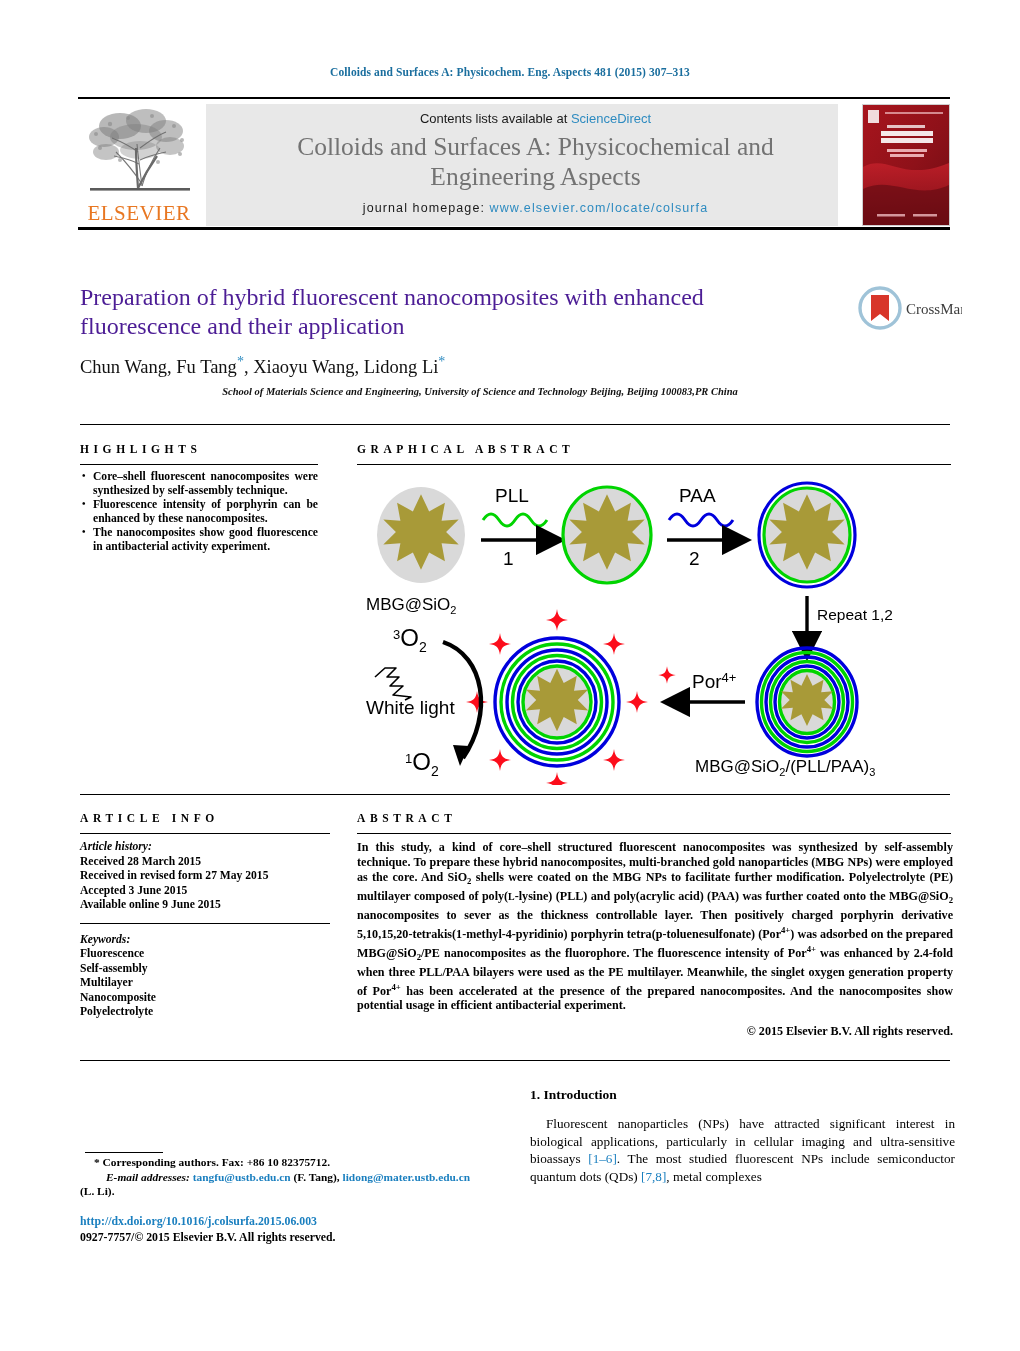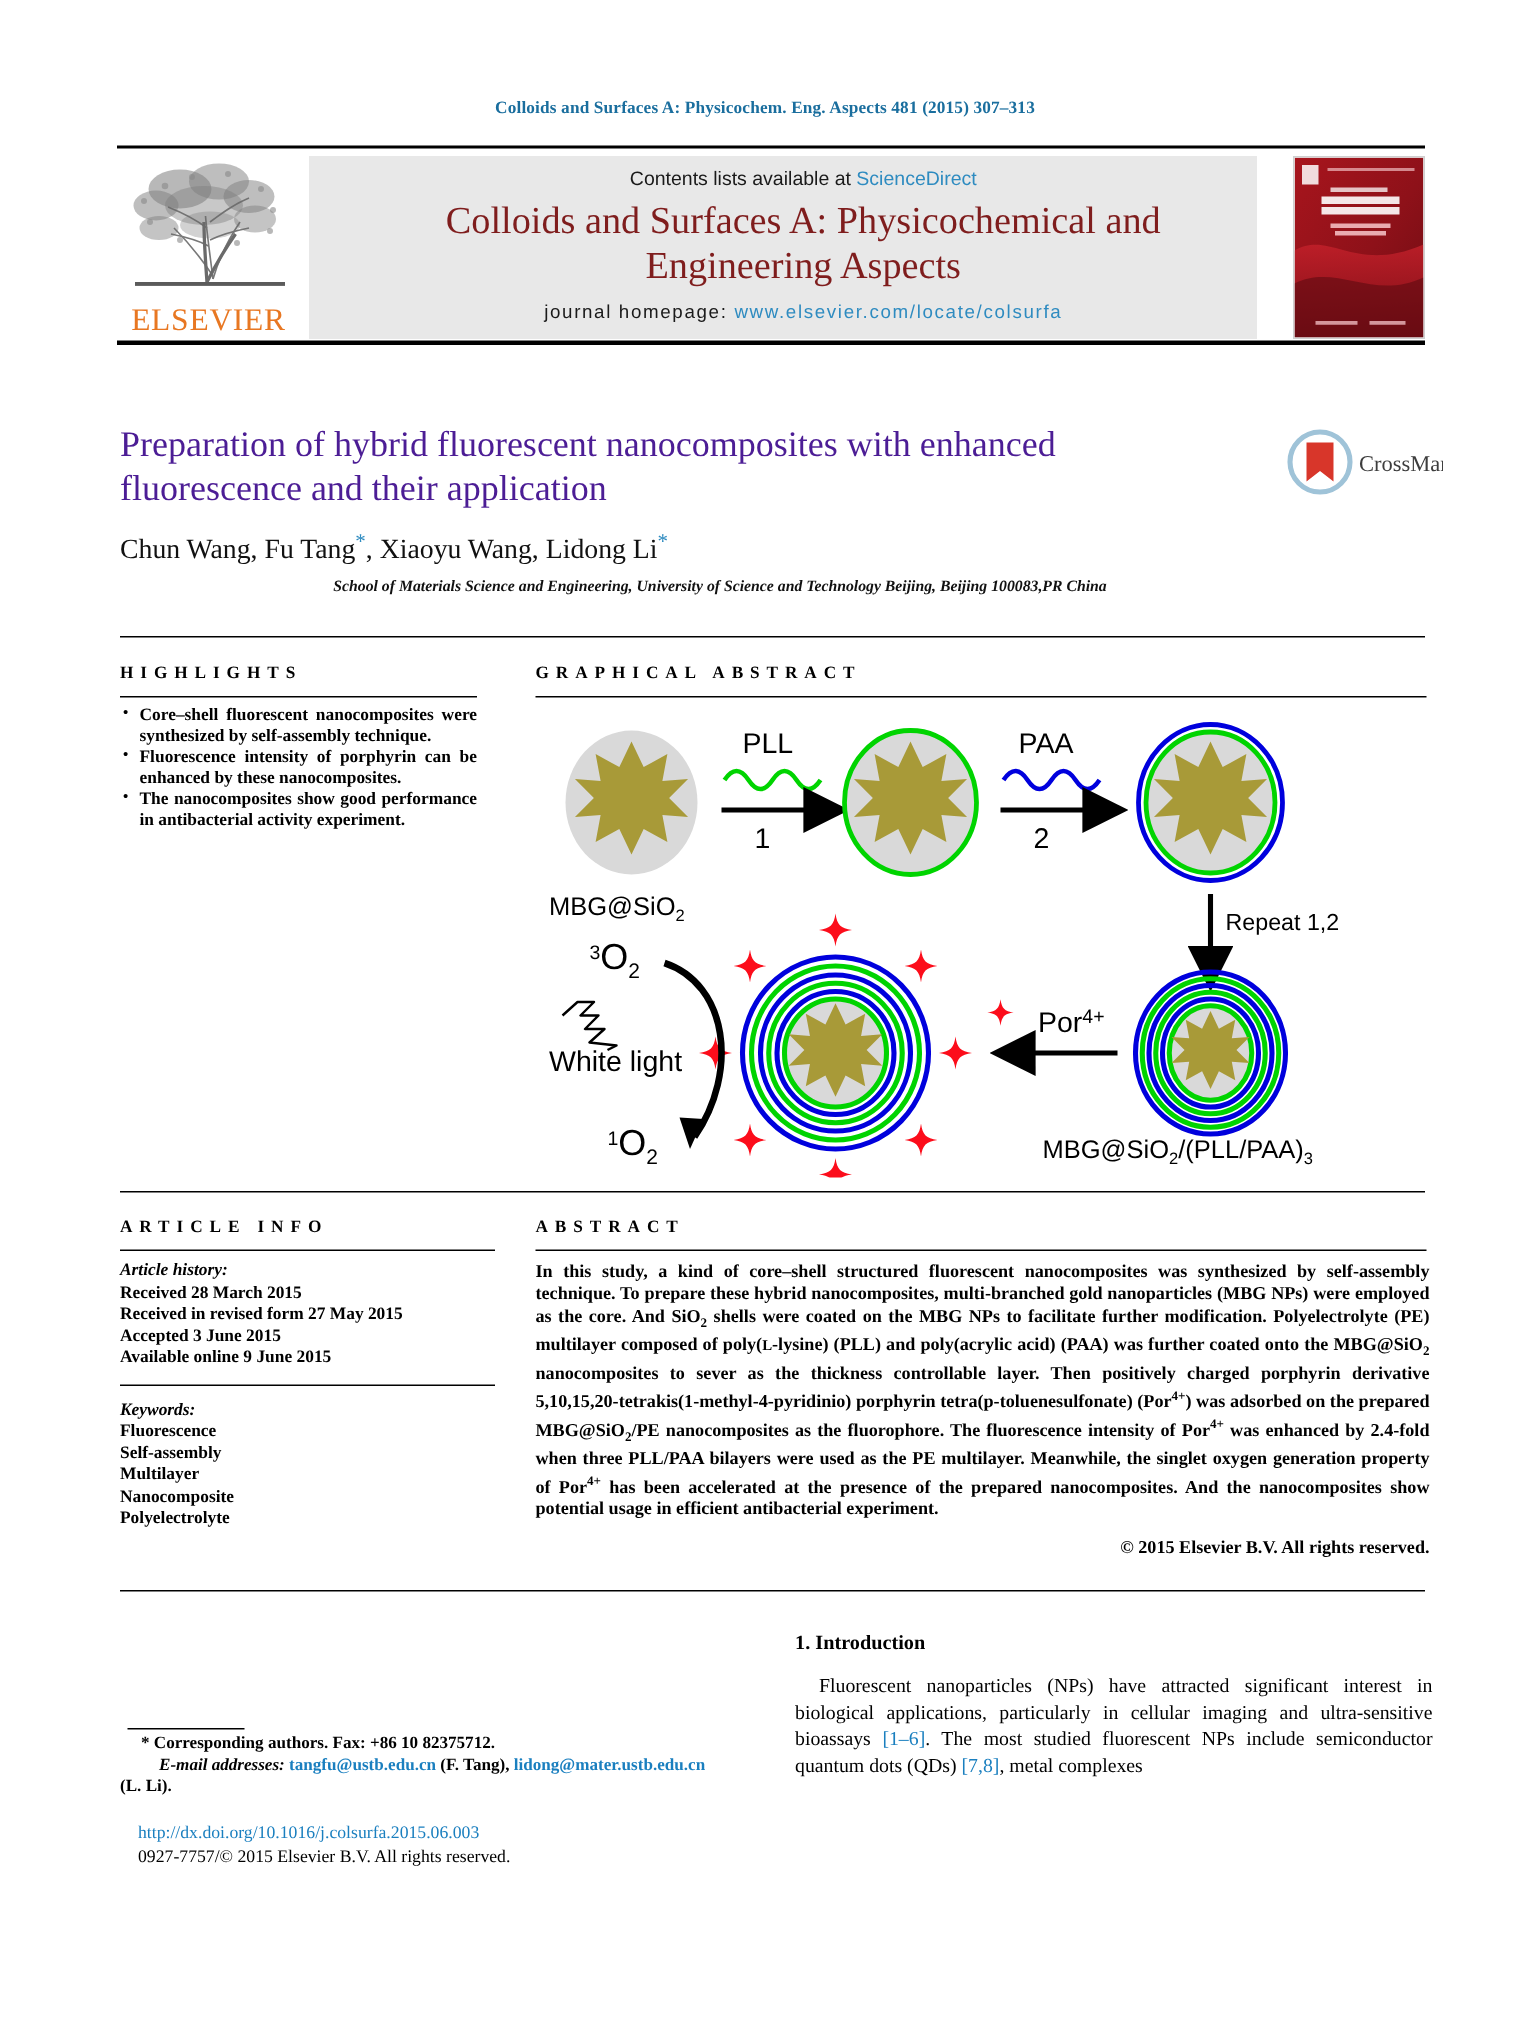--- a/index.html
+++ b/index.html
@@ -86,21 +86,21 @@
     font-family: "Liberation Sans", sans-serif;
     font-size: 13px;
     color: #1a1a1a;
   }
   .banner .contents .sd { color: #2e8bc0; }
   .banner .jtitle {
     font-family: "Liberation Serif", serif;
     font-size: 25.5px;
     line-height: 30px;
     margin-top: 6px;
-    color: #7f1d1d;
+    color: #737373;
   }
   .banner .jhome {
     font-family: "Liberation Sans", sans-serif;
     font-size: 12.5px;
     letter-spacing: 1.1px;
     margin-top: 9px;
     color: #1a1a1a;
   }
   .banner .jhome .url { color: #2e8bc0; }
 
@@ -282,24 +282,23 @@
     line-height: 14.6px;
   }
   .footnote .ital { font-style: italic; }
   .link { color: #1a7fbf; }
   .doi {
     position: absolute;
     left: 80px;
     top: 1214px;
     width: 430px;
     font-family: "Liberation Serif", serif;
-    font-weight: normal;
+    font-weight: bold;
     font-size: 11.8px;
     line-height: 15.5px;
-    margin-left: 12px;
   }
   sub { font-size: 0.72em; }
   sup { font-size: 0.72em; }
 </style>
 </head>
 <body>
 
 <div class="page">
 
   <div class="runhead">Colloids and Surfaces A: Physicochem. Eng. Aspects 481 (2015) 307–313</div>
@@ -414,21 +413,21 @@
 
   <div class="sechead" style="left:80px; top:443px;">HIGHLIGHTS</div>
   <div class="sechead" style="left:357px; top:443px;">GRAPHICAL ABSTRACT</div>
   <div class="rule-thin" style="left:80px; top:464px; width:238px;"></div>
   <div class="rule-thin" style="left:357px; top:464px; width:594px;"></div>
 
   <div class="highlights">
     <ul>
       <li>Core–shell fluorescent nanocomposites were synthesized by self-assembly technique.</li>
       <li>Fluorescence intensity of porphyrin can be enhanced by these nanocomposites.</li>
-      <li>The nanocomposites show good performance in antibacterial activity experiment.</li>
+      <li>The nanocomposites show good fluorescence in antibacterial activity experiment.</li>
     </ul>
   </div>
 
   <div class="ga">
     <svg width="596" height="315" viewBox="0 0 596 315">
       <defs>
         <marker id="arrHead" markerWidth="9" markerHeight="9" refX="1" refY="4.5" orient="auto">
           <path d="M0,0 L9,4.5 L0,9 Z" fill="#000"></path>
         </marker>
         <g id="goldstar">

